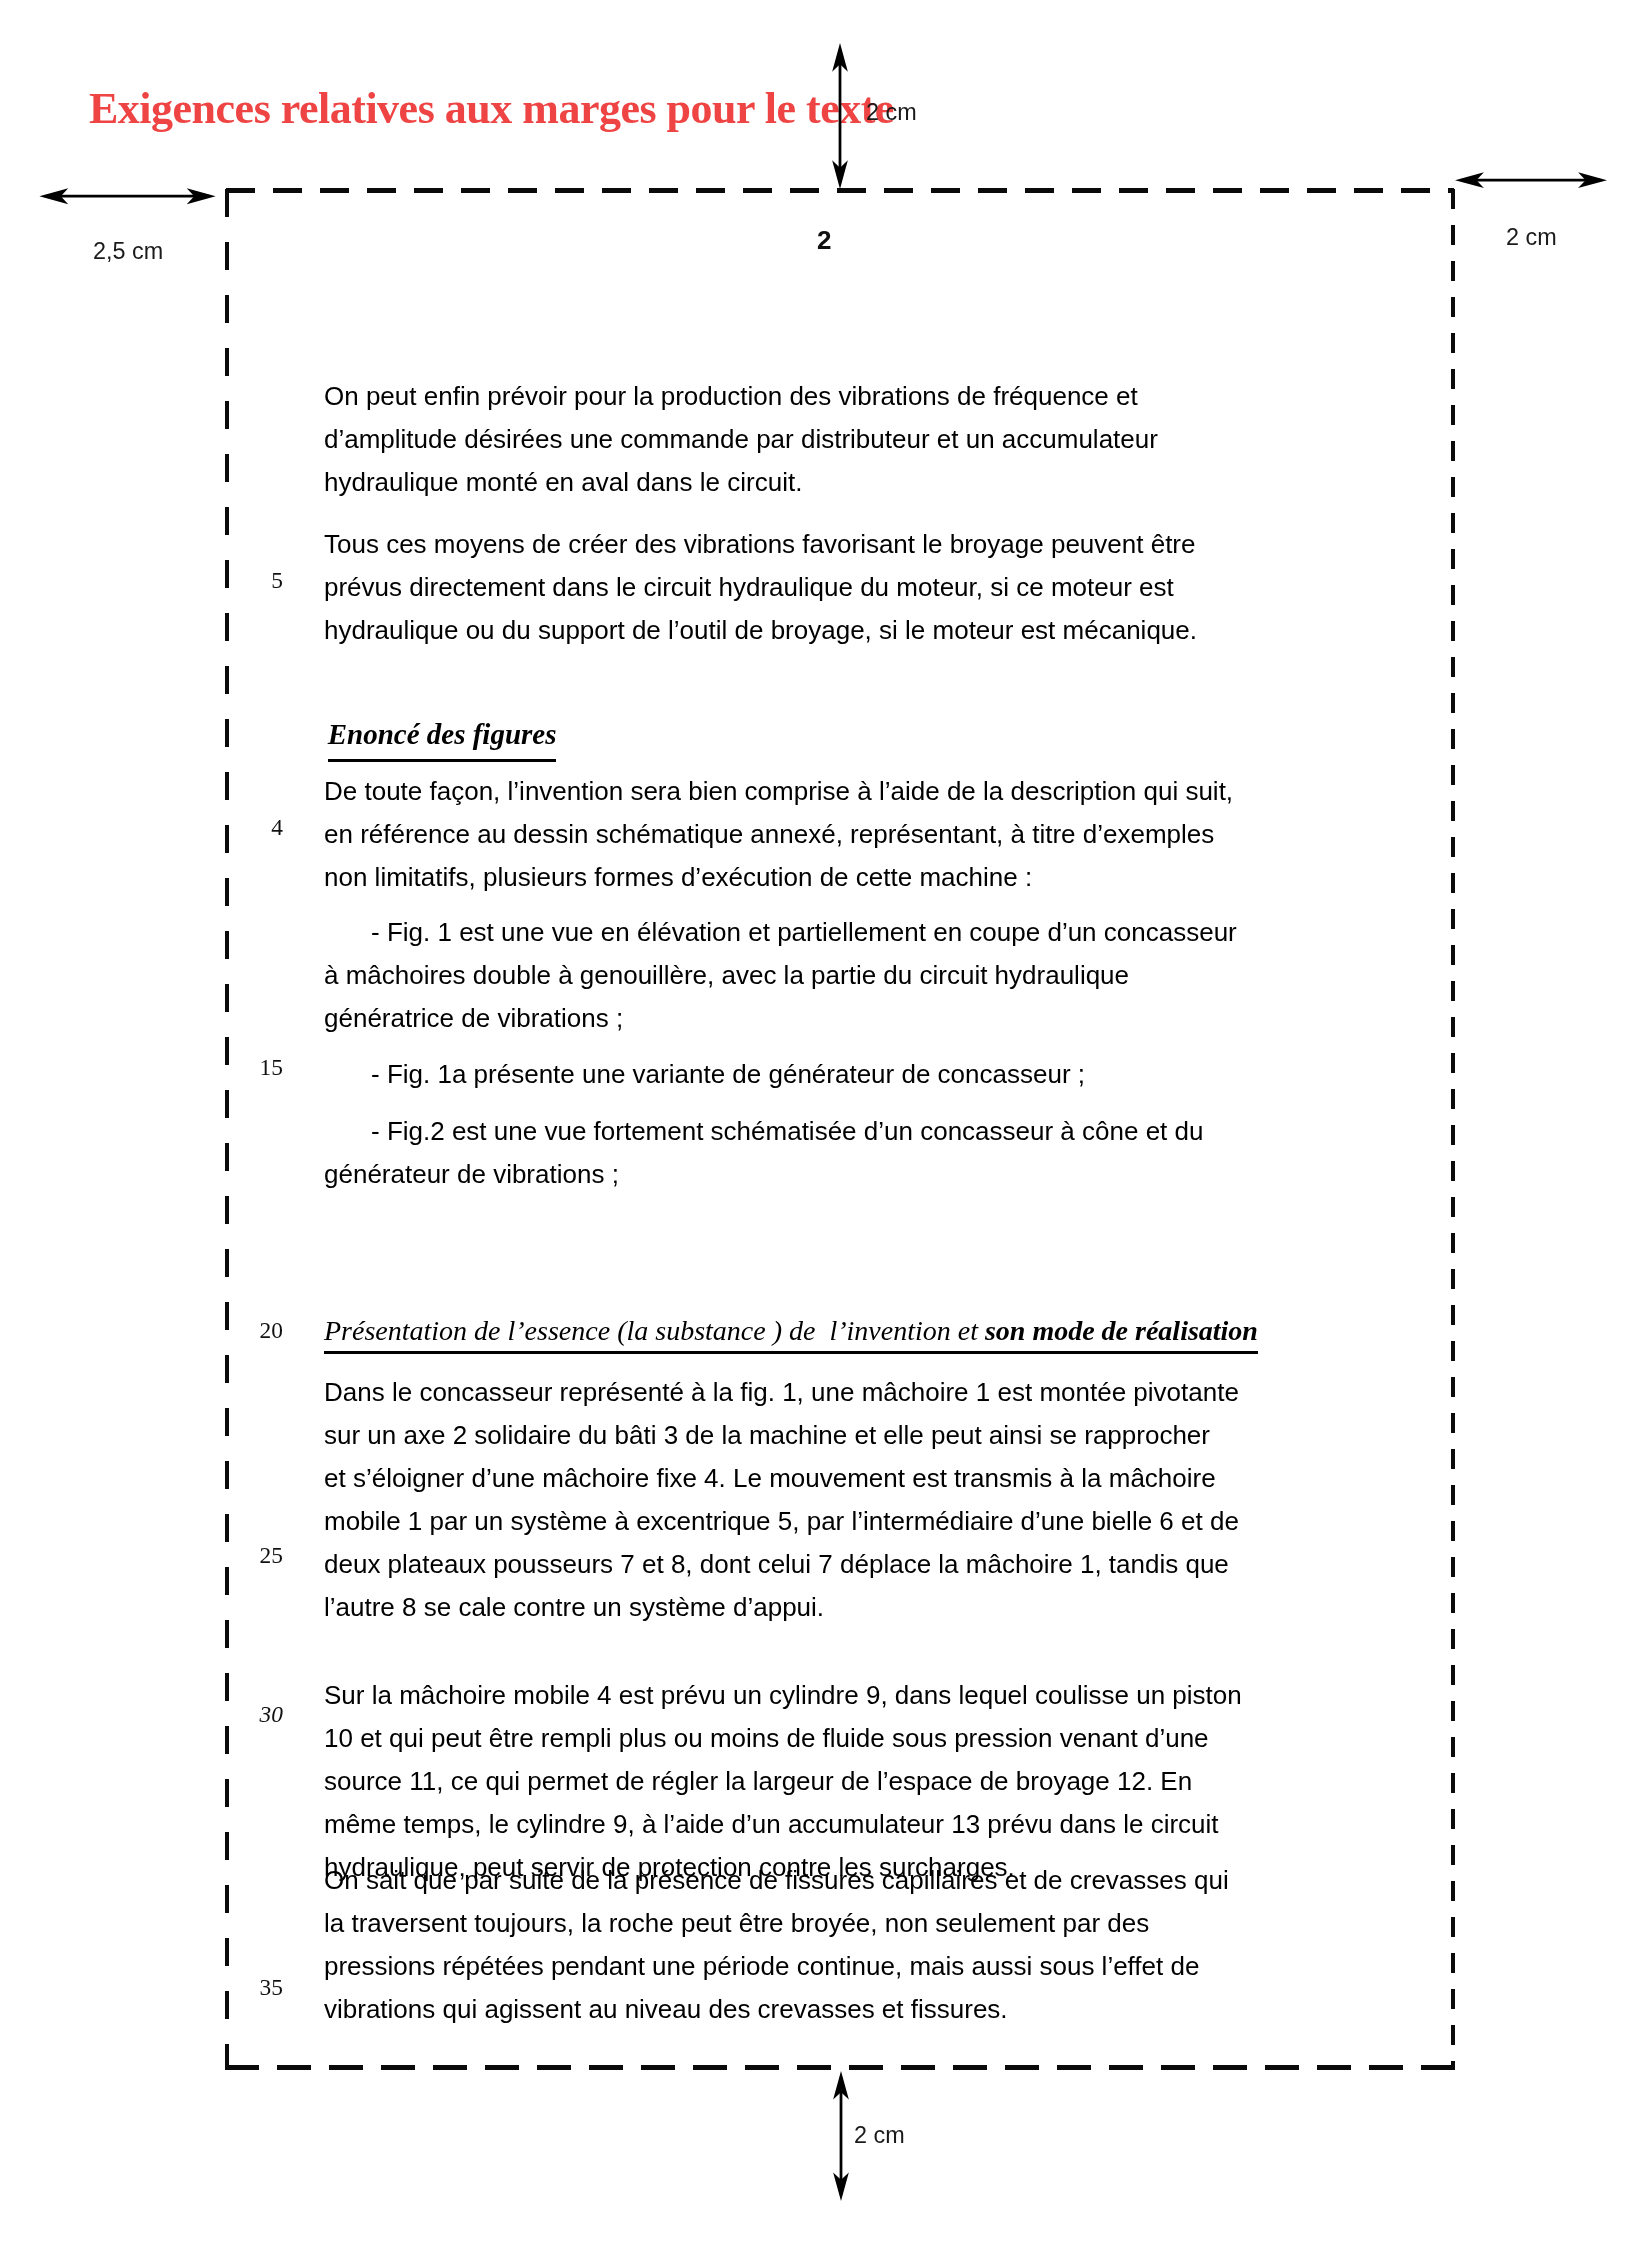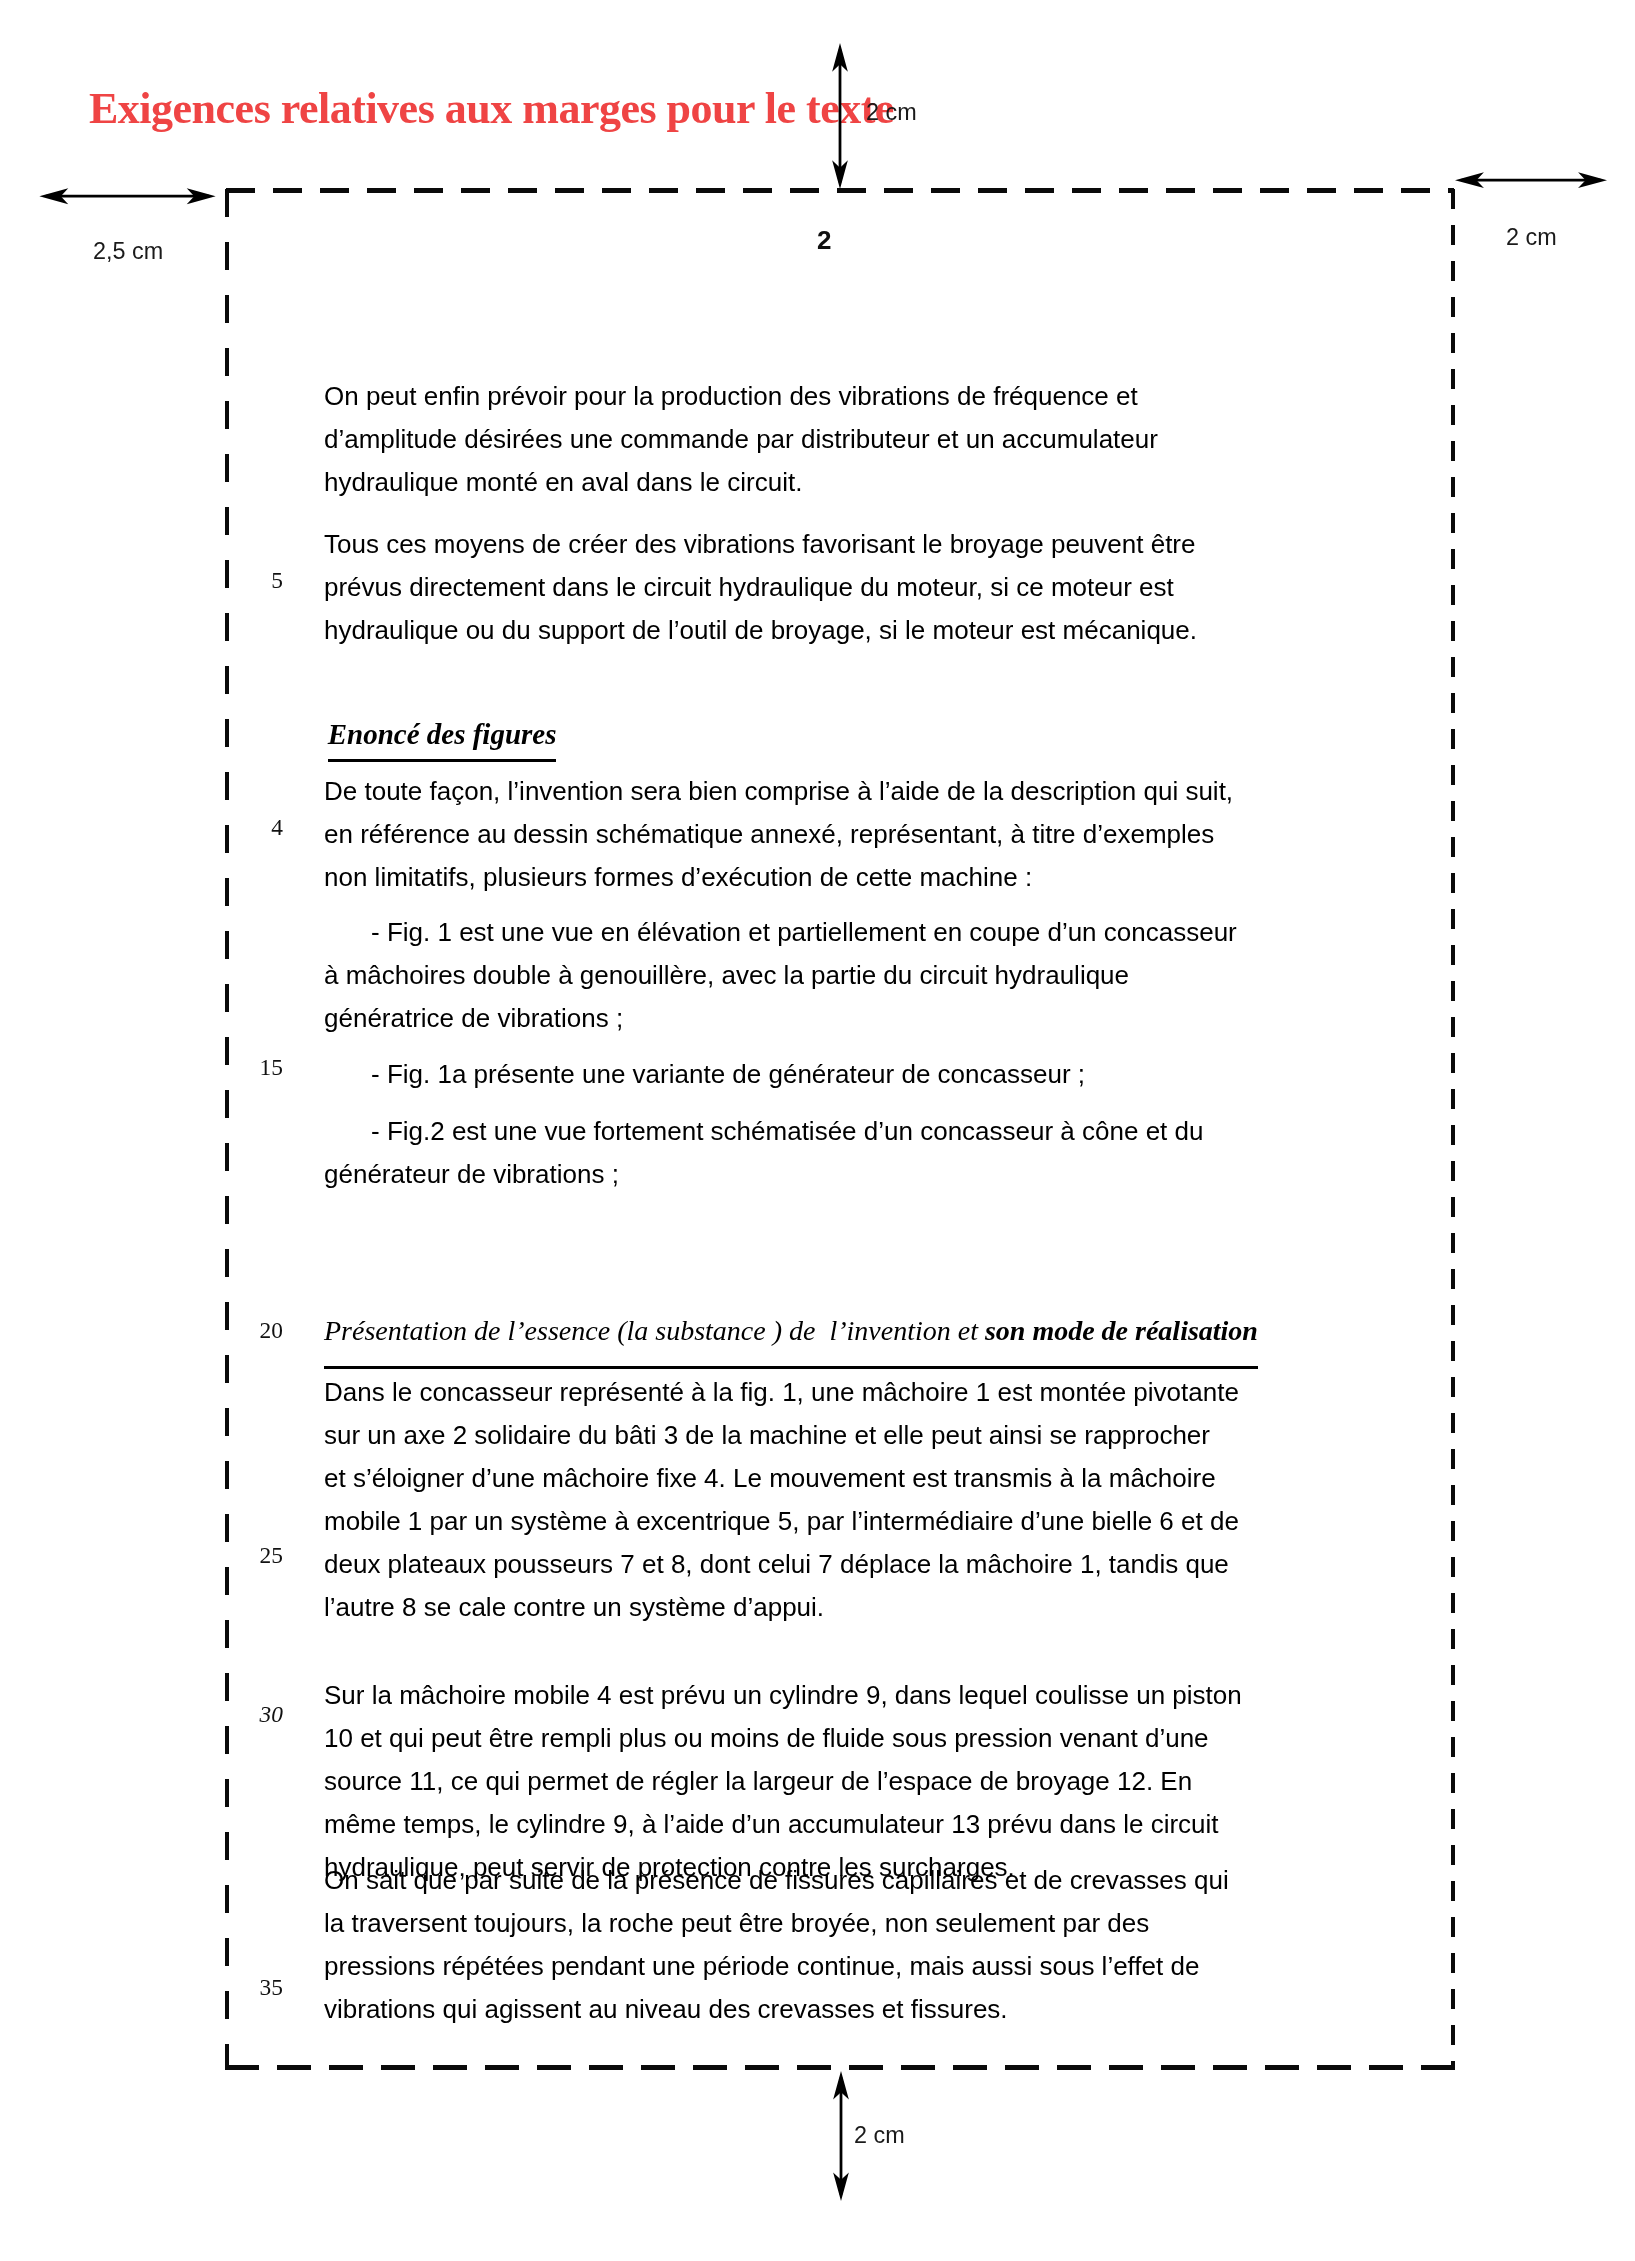--- a/index.html
+++ b/index.html
@@ -68,21 +68,21 @@
   .h1{
     position:absolute;left:3.7px;display:inline-block;width:auto;
     font-family:"Liberation Serif",serif;font-style:italic;font-weight:700;
     font-size:29px;line-height:37px;white-space:pre;
     border-bottom:3.7px solid #000;padding-bottom:6px;color:#000;
   }
   .h2{
     position:absolute;left:0;display:inline-block;width:auto;
     font-family:"Liberation Serif",serif;font-style:italic;font-weight:400;
     font-size:28px;line-height:38px;white-space:pre;
-    border-bottom:3.3px solid #000;padding-bottom:16px;color:#000;
+    border-bottom:3.3px solid #000;padding-bottom:1px;color:#000;
   }
   .h2 .bold{font-weight:700;}
   
   .p1{top:375px;}   .p2{top:523px;}  .h1{top:716px;}  .p3{top:770px;}
   .f1{top:911px;}  .f1a{top:1053px;} .f2{top:1110px;}  .f2a{top:1210px;}
   .h2{top:1312px;}  .p4{top:1371px;}  .p5{top:1674px;}  .p6{top:1859px;}
   .n5{top:566px;}  .n10{top:813px;} .n15{top:1053px;} .n20{top:1316px;}
   .n25{top:1541px;} .n30{top:1700px;font-style:italic;} .n35{top:1973px;}
 </style>
 </head>

